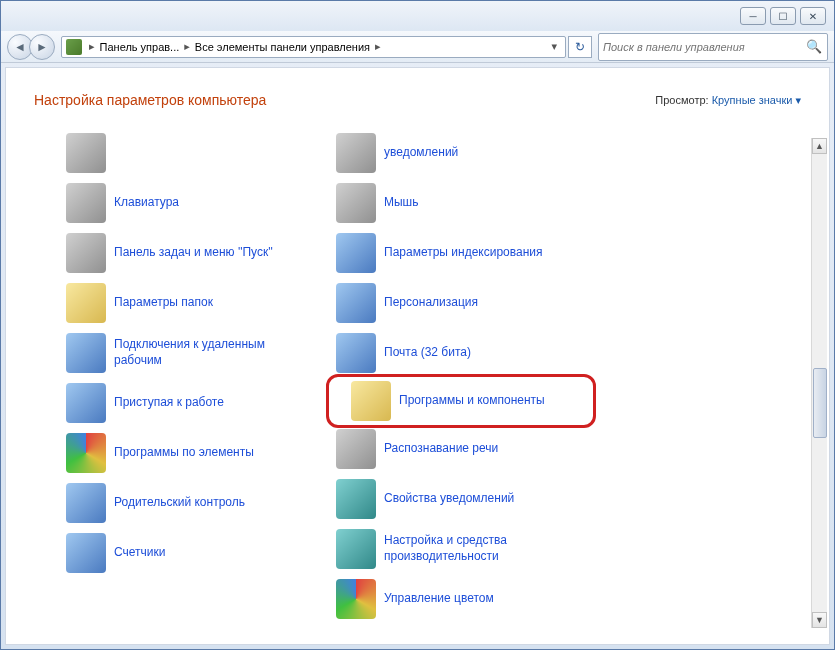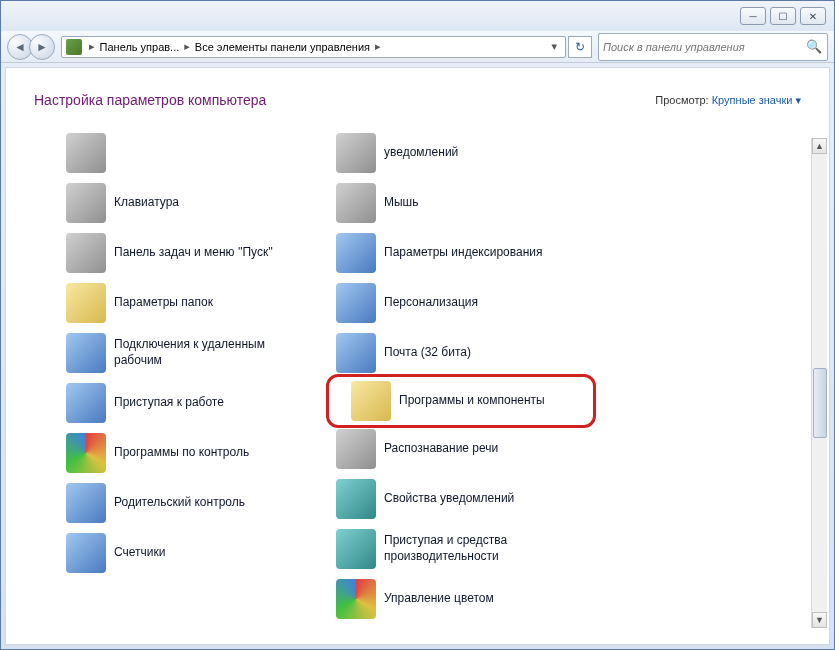--- a/index.html
+++ b/index.html
@@ -127,21 +127,21 @@
   position: relative;
   border: 1px solid #d0d8e4;
 }
 .content-header {
   padding: 24px 28px 12px 28px;
   display: flex;
   justify-content: space-between;
   align-items: center;
 }
 .page-title {
-  color: #701a75;
+  color: #c2410c;
   font-size: 14px;
   font-weight: normal;
 }
 .view-control {
   font-size: 11px;
   color: #333;
 }
 .view-link {
   color: #1a5aaa;
   cursor: pointer;
@@ -168,21 +168,21 @@
   height: 40px;
   flex-shrink: 0;
   margin-right: 8px;
   border-radius: 4px;
   display: flex;
   align-items: center;
   justify-content: center;
   font-size: 20px;
 }
 .cp-label {
-  color: #0f172a;
+  color: #1d4ed8;
   font-size: 12px;
   line-height: 1.3;
 }
 .highlight {
   border: 3px solid #d02020;
   border-radius: 12px;
   padding: 4px 22px;
   margin: -4px -10px;
 }
 .scrollbar {
@@ -284,21 +284,21 @@
             <div class="cp-item">
               <div class="cp-icon ic-blue"></div>
               <div class="cp-label">Подключения к удаленным рабочим</div>
             </div>
             <div class="cp-item">
               <div class="cp-icon ic-blue"></div>
               <div class="cp-label">Приступая к работе</div>
             </div>
             <div class="cp-item">
               <div class="cp-icon ic-multi"></div>
-              <div class="cp-label">Программы по контроль</div>
+              <div class="cp-label">Программы по элементы</div>
             </div>
             <div class="cp-item">
               <div class="cp-icon ic-blue"></div>
               <div class="cp-label">Родительский контроль</div>
             </div>
             <div class="cp-item">
               <div class="cp-icon ic-blue"></div>
               <div class="cp-label">Счетчики</div>
             </div>
           </div>
@@ -330,21 +330,21 @@
             <div class="cp-item">
               <div class="cp-icon ic-gray"></div>
               <div class="cp-label">Распознавание речи</div>
             </div>
             <div class="cp-item">
               <div class="cp-icon ic-teal"></div>
               <div class="cp-label">Свойства уведомлений</div>
             </div>
             <div class="cp-item">
               <div class="cp-icon ic-teal"></div>
-              <div class="cp-label">Приступая и средства производительности</div>
+              <div class="cp-label">Настройка и средства производительности</div>
             </div>
             <div class="cp-item">
               <div class="cp-icon ic-multi"></div>
               <div class="cp-label">Управление цветом</div>
             </div>
           </div>
       </div>
     </div>
 
     <div class="scrollbar">

